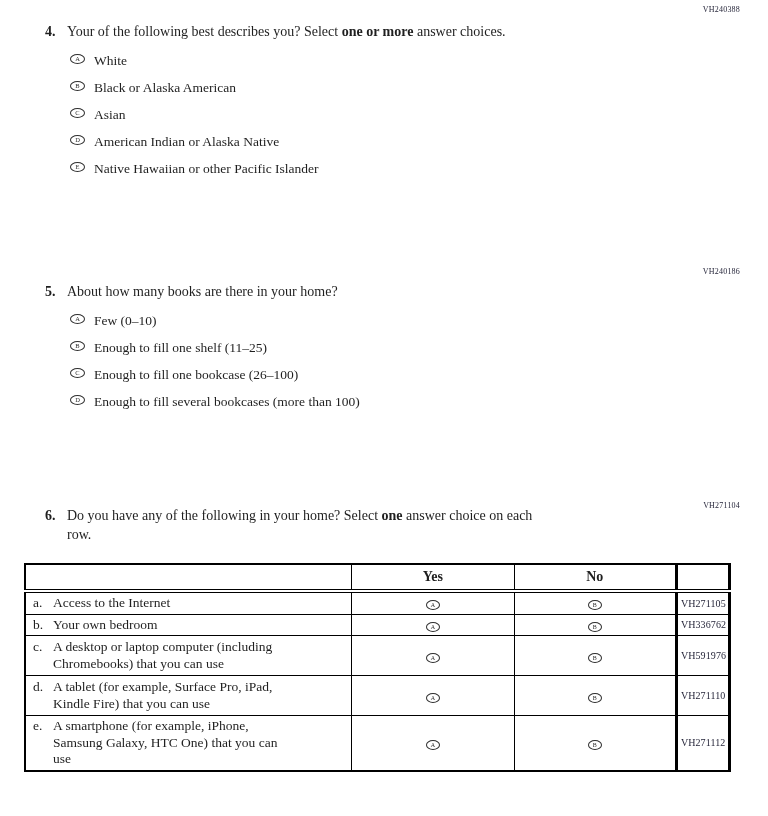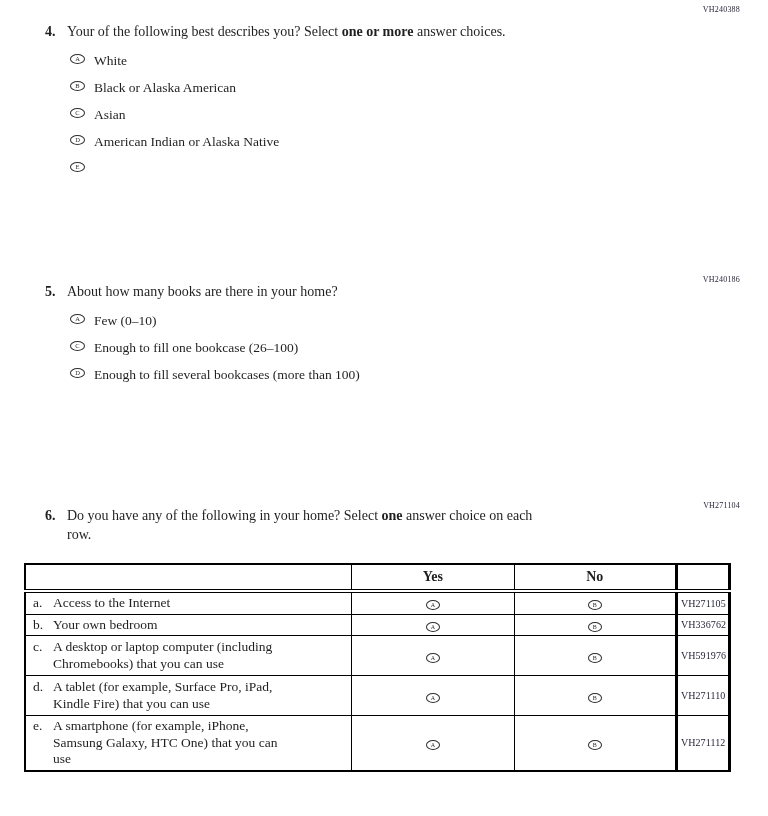--- a/index.html
+++ b/index.html
@@ -63,21 +63,21 @@
   tr.h20 td { height: 20px; }
   tr.h40 td { height: 40px; }
   tr.h50 td { height: 50px; }
 </style>
 </head>
 <body>
 
 <div class="page">
 
   <span class="code" style="top:5px">VH240388</span>
-  <span class="code" style="top:275px">VH240186</span>
+  <span class="code" style="top:267px">VH240186</span>
   <span class="code" style="top:501px">VH271104</span>
 
   <section class="qblock" style="top:22px">
     <div class="question">
       <span class="qnum">4.</span>
       <div class="qtext"><span>Your of the following best describes you? Select </span><b>one or more</b><span> answer choices.</span></div>
     </div>
     <div class="options">
       <div class="option">
         <span class="bubble">
@@ -100,35 +100,42 @@
       <div class="option">
         <span class="bubble">
             <span>D</span>
           </span>
         <span class="olabel">American Indian or Alaska Native</span>
       </div>
       <div class="option">
         <span class="bubble">
             <span>E</span>
           </span>
+        <span class="olabel">Native Hawaiian or other Pacific Islander</span>
       </div>
     </div>
   </section>
 
   <section class="qblock" style="top:282px">
     <div class="question">
       <span class="qnum">5.</span>
       <div class="qtext">About how many books are there in your home?</div>
     </div>
     <div class="options">
       <div class="option">
         <span class="bubble">
             <span>A</span>
           </span>
         <span class="olabel">Few (0–10)</span>
+      </div>
+      <div class="option">
+        <span class="bubble">
+            <span>B</span>
+          </span>
+        <span class="olabel">Enough to fill one shelf (11–25)</span>
       </div>
       <div class="option">
         <span class="bubble">
             <span>C</span>
           </span>
         <span class="olabel">Enough to fill one bookcase (26–100)</span>
       </div>
       <div class="option">
         <span class="bubble">
             <span>D</span>

